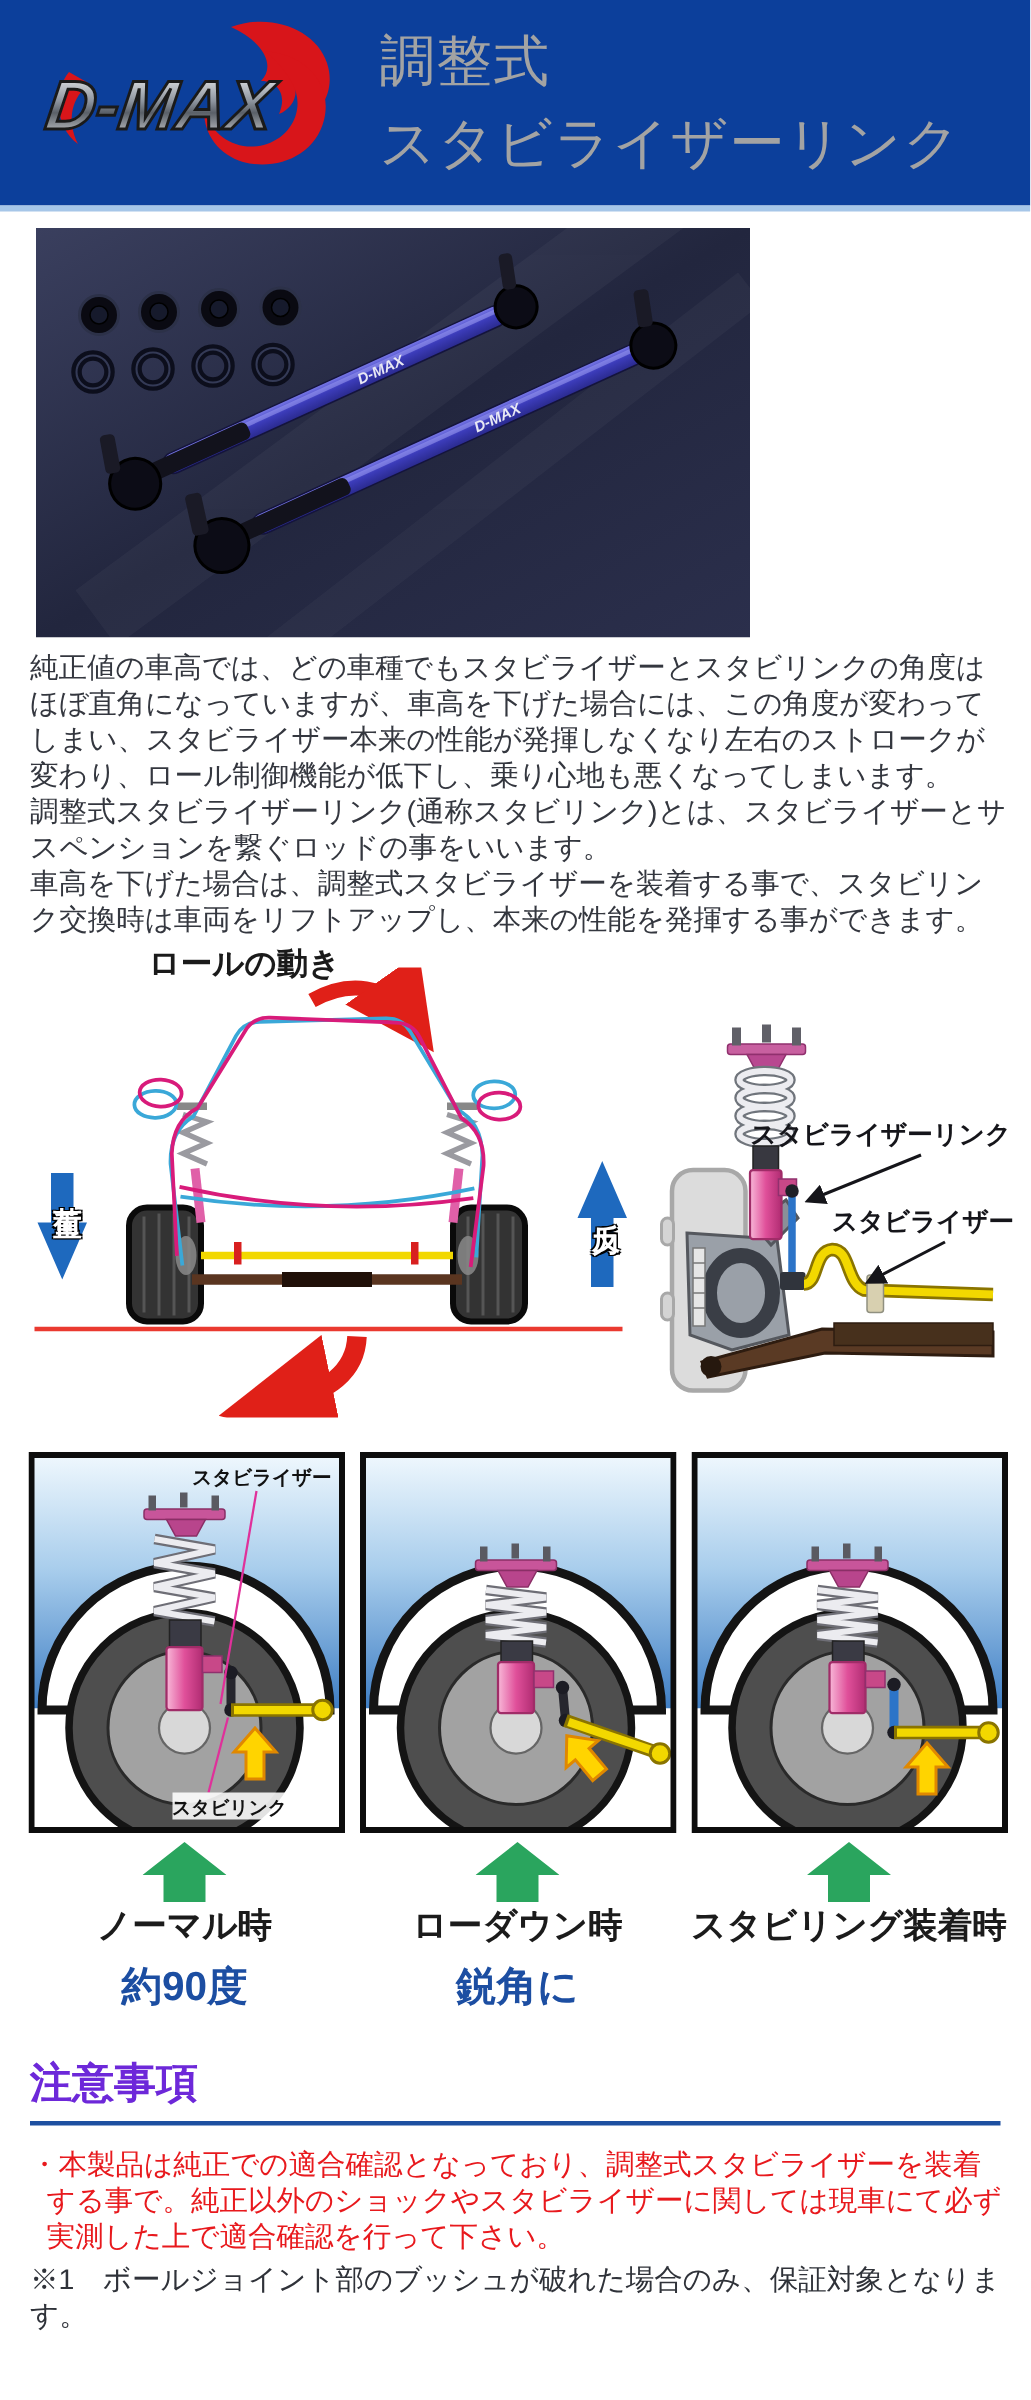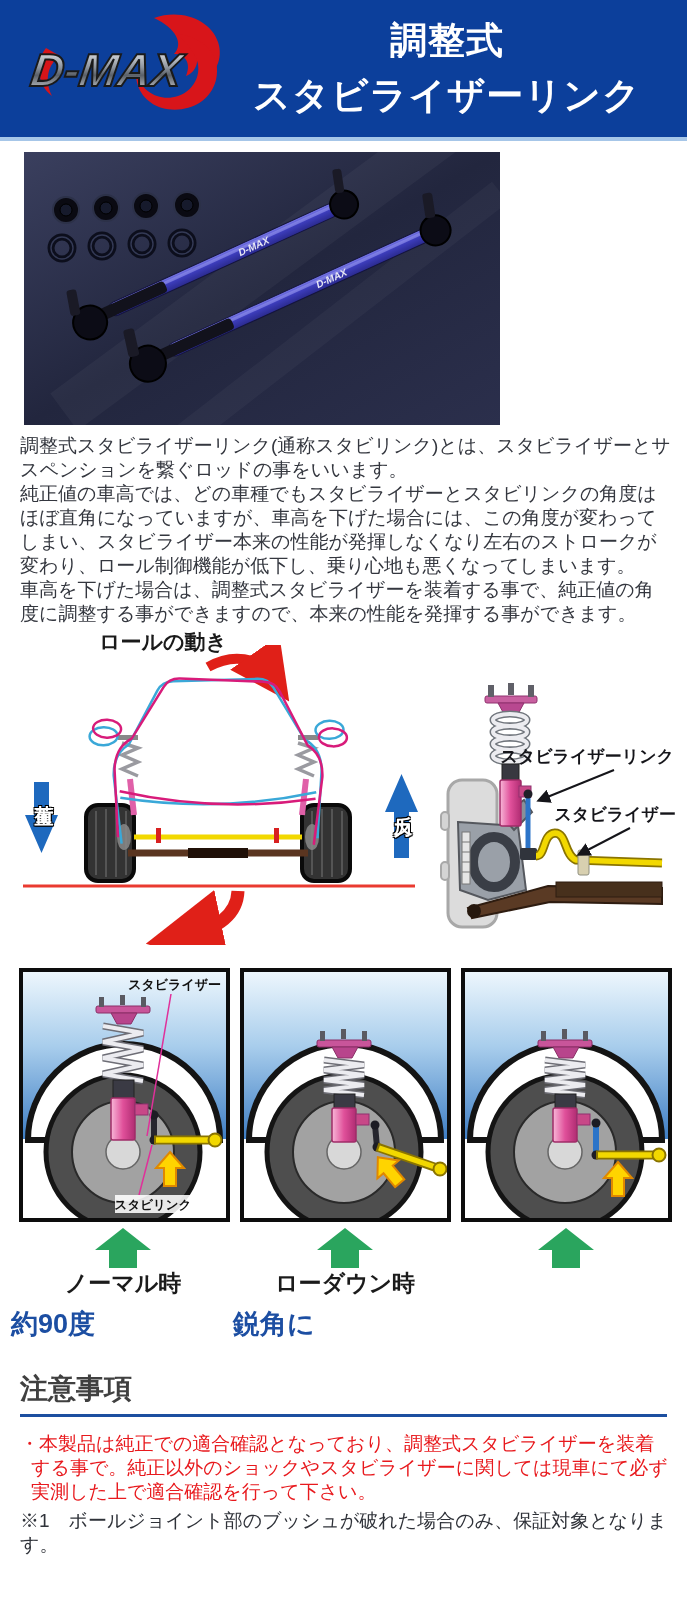--- a/index.html
+++ b/index.html
@@ -2,38 +2,38 @@
 <html><head>
 <meta charset="utf-8">
 <style>
   html,body{margin:0;padding:0;background:#fff;}
   .page{position:relative;width:687px;height:1600px;background:#ffffff;overflow:hidden;
         font-family:"Liberation Sans",sans-serif;}
   .abs{position:absolute;}
   
   .hdr{left:0;top:0;width:687px;height:137px;background:#0c3f9b;}
   .hdr-line{left:0;top:137px;width:687px;height:4px;background:#a6c6e8;}
-  .title-block{left:253px;top:13px;color:#ffffff;font-weight:bold;font-size:37px;line-height:55px;
-        letter-spacing:1px;white-space:nowrap;text-align:center;}
+  .title-block{left:253px;top:13px;color:#a3a3a3;font-weight:normal;font-size:37px;line-height:55px;
+        letter-spacing:1px;white-space:nowrap;}
   
   .intro{left:20px;top:434px;width:651px;font-size:19px;line-height:24px;color:#34373f;
         font-weight:500;}
   .intro p{margin:0;}
   
   .roll-title{left:99px;top:628px;font-size:21px;font-weight:bold;color:#1a1a1a;white-space:nowrap;}
   .v-label{writing-mode:vertical-rl;text-orientation:upright;font-size:19px;font-weight:bold;color:#fff;
         text-shadow:-1px -1px 0 #000,1px -1px 0 #000,-1px 1px 0 #000,1px 1px 0 #000,0 1px 0 #000,0 -1px 0 #000;
         letter-spacing:2px;}
   .load-label{left:31px;top:789px;}
   .reaction-label{left:390px;top:800px;}
   
   .cap{top:1268px;font-size:23px;font-weight:bold;color:#1b1b1b;width:224px;text-align:center;white-space:nowrap;}
-  .sub{top:1306px;font-size:27px;font-weight:bold;color:#1c4ea2;width:224px;text-align:left;white-space:nowrap;}
+  .sub{top:1306px;font-size:27px;font-weight:bold;color:#1c4ea2;width:224px;text-align:center;white-space:nowrap;}
   
-  .notes-head{left:20px;top:1370px;font-size:28px;font-weight:bold;color:#404040;}
+  .notes-head{left:20px;top:1370px;font-size:28px;font-weight:bold;color:#6d28d9;}
   .notes-rule{left:20px;top:1414px;width:647px;height:3px;background:#1d4fa0;}
   .notes-body{left:20px;top:1432px;width:652px;font-size:19px;line-height:24px;color:#2f3239;font-weight:500;}
   .notes-body p{margin:0 0 3px 0;padding-left:11px;text-indent:-11px;}
   .notes-body p.red{color:#e8191d;}
   .notes-body p.mark{padding-left:0;text-indent:0;margin-top:5px;}
   svg{display:block;}
 </style>
 </head>
 <body>
 
@@ -129,23 +129,23 @@
       <rect x="24" y="-6" width="80" height="12" rx="4" fill="#12121c"></rect>
       <circle cx="10" cy="2" r="18" fill="#0c0c16" stroke="#000" stroke-width="2"></circle>
       <rect x="-2" y="-38" width="11" height="28" rx="3" fill="#1a1a26" transform="rotate(12 3 -24)"></rect>
       <circle cx="327" cy="0" r="15" fill="#0c0c16" stroke="#000" stroke-width="2"></circle>
       <rect x="326" y="-38" width="10" height="25" rx="3" fill="#1a1a26" transform="rotate(16 331 -25)"></rect>
       <text x="196" y="4" font-size="10" font-style="italic" font-weight="bold" fill="#e8e8f4">D-MAX</text>
     </g>
   </svg>
 
   <section class="abs intro">
+    <p>純正値の車高では、どの車種でもスタビライザーとスタビリンクの角度はほぼ直角になっていますが、車高を下げた場合には、この角度が変わってしまい、スタビライザー本来の性能が発揮しなくなり左右のストロークが変わり、ロール制御機能が低下し、乗り心地も悪くなってしまいます。</p>
     <p>調整式スタビライザーリンク(通称スタビリンク)とは、スタビライザーとサスペンションを繋ぐロッドの事をいいます。</p>
-    <p>純正値の車高では、どの車種でもスタビライザーとスタビリンクの角度はほぼ直角になっていますが、車高を下げた場合には、この角度が変わってしまい、スタビライザー本来の性能が発揮しなくなり左右のストロークが変わり、ロール制御機能が低下し、乗り心地も悪くなってしまいます。</p>
-    <p>車高を下げた場合は、調整式スタビライザーを装着する事で、純正値の角度に調整する事ができますので、本来の性能を発揮する事ができます。</p>
+    <p>車高を下げた場合は、調整式スタビライザーを装着する事で、スタビリンク交換時は車両をリフトアップし、本来の性能を発揮する事ができます。</p>
   </section>
 
   <div class="abs roll-title">ロールの動き</div>
 
   <svg class="abs" style="left:8px;top:645px" width="420" height="300" viewBox="0 0 420 300">
     <defs>
       <marker id="redah" markerWidth="6" markerHeight="6" refX="3" refY="3" orient="auto">
         <path d="M0,0 L6,3 L0,6 Z" fill="#e02018"></path>
       </marker>
     </defs>
@@ -428,20 +428,21 @@
   </svg>
   <svg class="abs" style="left:317px;top:1228px" width="56" height="40" viewBox="0 0 56 40">
     <polygon points="28,0 56,22 42,22 42,40 14,40 14,22 0,22" fill="#2aa55e"></polygon>
   </svg>
   <svg class="abs" style="left:538px;top:1228px" width="56" height="40" viewBox="0 0 56 40">
     <polygon points="28,0 56,22 42,22 42,40 14,40 14,22 0,22" fill="#2aa55e"></polygon>
   </svg>
 
   <div class="abs cap" style="left:11px">ノーマル時</div>
   <div class="abs cap" style="left:233px">ローダウン時</div>
+  <div class="abs cap" style="left:454px">スタビリング装着時</div>
 
   <div class="abs sub" style="left:11px">約90度</div>
   <div class="abs sub" style="left:233px">鋭角に</div>
 
   <h2 class="abs notes-head" style="margin:0">注意事項</h2>
   <div class="abs notes-rule"></div>
   <section class="abs notes-body">
     <p class="red">・本製品は純正での適合確認となっており、調整式スタビライザーを装着する事で。純正以外のショックやスタビライザーに関しては現車にて必ず実測した上で適合確認を行って下さい。</p>
     <p class="mark">※1　ボールジョイント部のブッシュが破れた場合のみ、保証対象となります。</p>
   </section>

